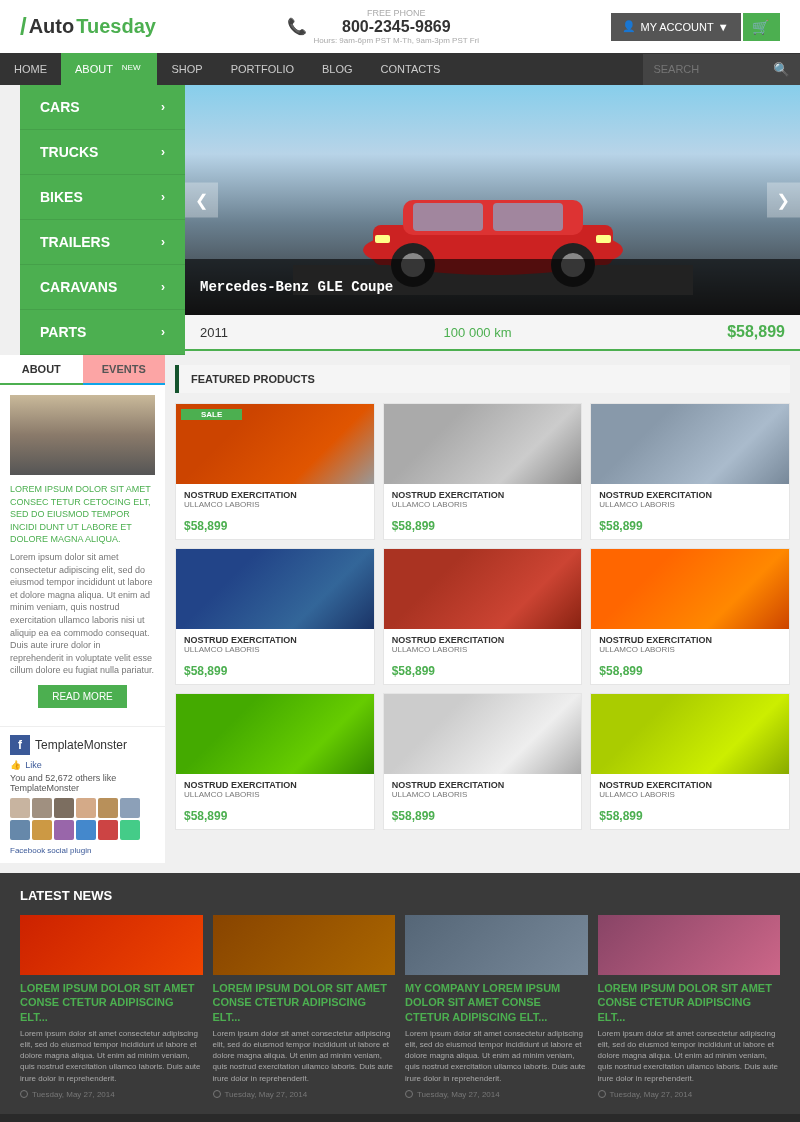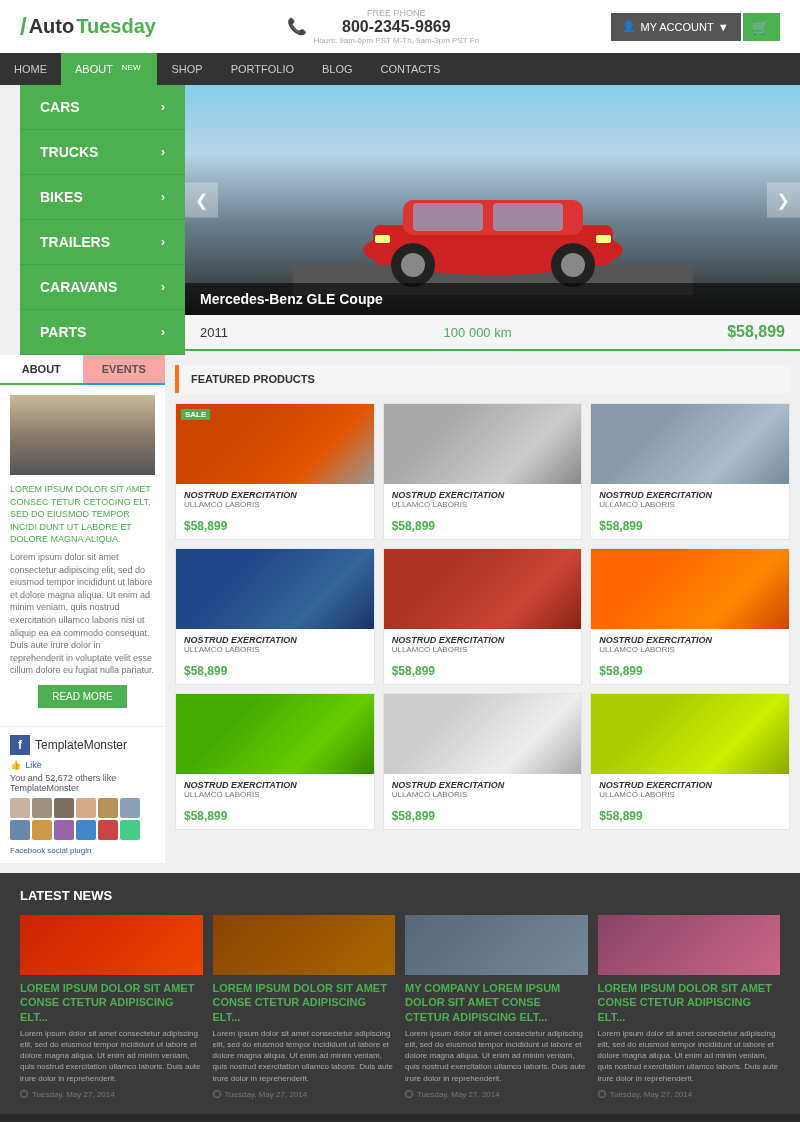--- a/index.html
+++ b/index.html
@@ -26,21 +26,21 @@
     
     .sidebar { width: 165px; min-width: 165px; background: #fff; }
     .sidebar-item { background: #4caf50; color: #fff; padding: 14px 20px; font-size: 14px; font-weight: bold; display: flex; justify-content: space-between; align-items: center; border-bottom: 1px solid #45a049; cursor: pointer; text-transform: uppercase; }
     .sidebar-arrow { font-size: 12px; }
 
     
     .hero-area { flex: 1; }
     .slider-container { position: relative; background: #222; overflow: hidden; height: 230px; }
     .slider-arrow { position: absolute; top: 50%; transform: translateY(-50%); background: rgba(255,255,255,0.3); color: #fff; border: none; font-size: 16px; padding: 8px 10px; cursor: pointer; z-index: 10; }
     .slider-arrow.right { right: 0; }
-    .slider-title { background: rgba(0,0,0,0.6); color: #fff; padding: 8px 15px; font-size: 14px; font-weight: bold; position: absolute; bottom: 0; left: 0; right: 0; }
+    .slider-title { background: rgba(0,0,0,0.6); color: #fff; padding: 20px 15px; font-size: 14px; font-weight: bold; position: absolute; bottom: 0; left: 0; right: 0; font-family: Liberation Mono, monospace; }
     .slider-info { background: #f5f5f5; padding: 8px 15px; display: flex; align-items: center; justify-content: space-between; border-bottom: 2px solid #4caf50; }
     .slider-year { color: #333; font-size: 13px; }
     .slider-km { color: #4caf50; font-size: 13px; }
     .slider-price { color: #4caf50; font-size: 16px; font-weight: bold; }
 
     
     .content-area { display: flex; gap: 0; }
     .left-panel { width: 165px; min-width: 165px; background: #fff; }
     .right-panel { flex: 1; padding: 10px; }
 
@@ -58,27 +58,27 @@
     .fb-icon { width: 20px; height: 20px; background: #3b5998; color: #fff; font-size: 12px; font-weight: bold; display: flex; align-items: center; justify-content: center; }
     .fb-text { font-size: 12px; color: #333; }
     .fb-count { font-size: 9px; color: #555; margin-bottom: 5px; }
     .fb-avatars { display: flex; flex-wrap: wrap; gap: 2px; }
     .fb-avatar { width: 20px; height: 20px; background: #ccc; border-radius: 2px; }
     .fb-avatar:nth-child(odd) { background: #aaa; }
     .fb-avatar:nth-child(3n) { background: #bbb; }
     .fb-sm-text { font-size: 8px; color: #3b5998; margin-top: 6px; }
 
     
-    .section-title { background: #f5f5f5; border-left: 4px solid #f97316; padding: 8px 12px; font-size: 11px; font-weight: bold; color: #333; text-transform: uppercase; margin-bottom: 10px; }
+    .section-title { background: #f5f5f5; border-left: 4px solid #14532d; padding: 8px 12px; font-size: 11px; font-weight: bold; color: #333; text-transform: uppercase; margin-bottom: 10px; }
     .products-grid { display: grid; grid-template-columns: repeat(3, 1fr); gap: 8px; }
     .product-card { background: #fff; border: 1px solid #e5e5e5; overflow: hidden; }
     .product-img { width: 100%; height: 80px; background: #ddd; position: relative; overflow: hidden; }
-    .sale-badge { position: absolute; top: 5px; left: 5px; background: #4caf50; color: #fff; font-size: 8px; padding: 1px 4px; font-weight: bold; }
+    .sale-badge { position: absolute; top: 5px; left: 5px; background: #4caf50; color: #fff; font-size: 8px; padding: 1px 20px; font-weight: bold; }
     .product-info { padding: 6px 8px; }
-    .product-title { font-size: 9px; font-weight: bold; color: #333; text-transform: uppercase; font-style: italic; }
+    .product-title { font-size: 9px; font-weight: bold; color: #333; text-transform: uppercase; }
     .product-subtitle { font-size: 8px; color: #777; text-transform: uppercase; }
     .product-price { color: #4caf50; font-size: 12px; font-weight: bold; padding: 4px 8px 6px; }
 
     
     .img-bike1 { background: linear-gradient(135deg, #cc4400 30%, #e05500 70%, #999 100%); }
     .img-suv1 { background: linear-gradient(135deg, #aaa 30%, #ccc 70%, #888 100%); }
     .img-van1 { background: linear-gradient(135deg, #8899aa 30%, #aabbcc 70%, #778899 100%); }
     .img-sedan1 { background: linear-gradient(135deg, #224488 30%, #336699 70%, #1a3366 100%); }
     .img-suv2 { background: linear-gradient(135deg, #aa3322 30%, #cc4433 70%, #882211 100%); }
     .img-bike2 { background: linear-gradient(135deg, #ff6600 30%, #ff8800 70%, #cc4400 100%); }
@@ -142,20 +142,24 @@
 <nav class="main-nav">
   <div class="nav-item">HOME</div>
   <div class="nav-item active">
     <span>ABOUT</span>
     <span class="nav-new">NEW</span>
   </div>
   <div class="nav-item">SHOP</div>
   <div class="nav-item">PORTFOLIO</div>
   <div class="nav-item">BLOG</div>
   <div class="nav-item">CONTACTS</div>
+  <div class="search-box">
+    <input class="search-input" type="text" placeholder="SEARCH" style="">
+    <button class="search-btn">🔍</button>
+  </div>
 </nav>
 
 <div class="main-content">
 
   <div class="sidebar">
     <div class="sidebar-item">
       <span>CARS</span>
       <span class="sidebar-arrow">›</span>
     </div>
     <div class="sidebar-item">

